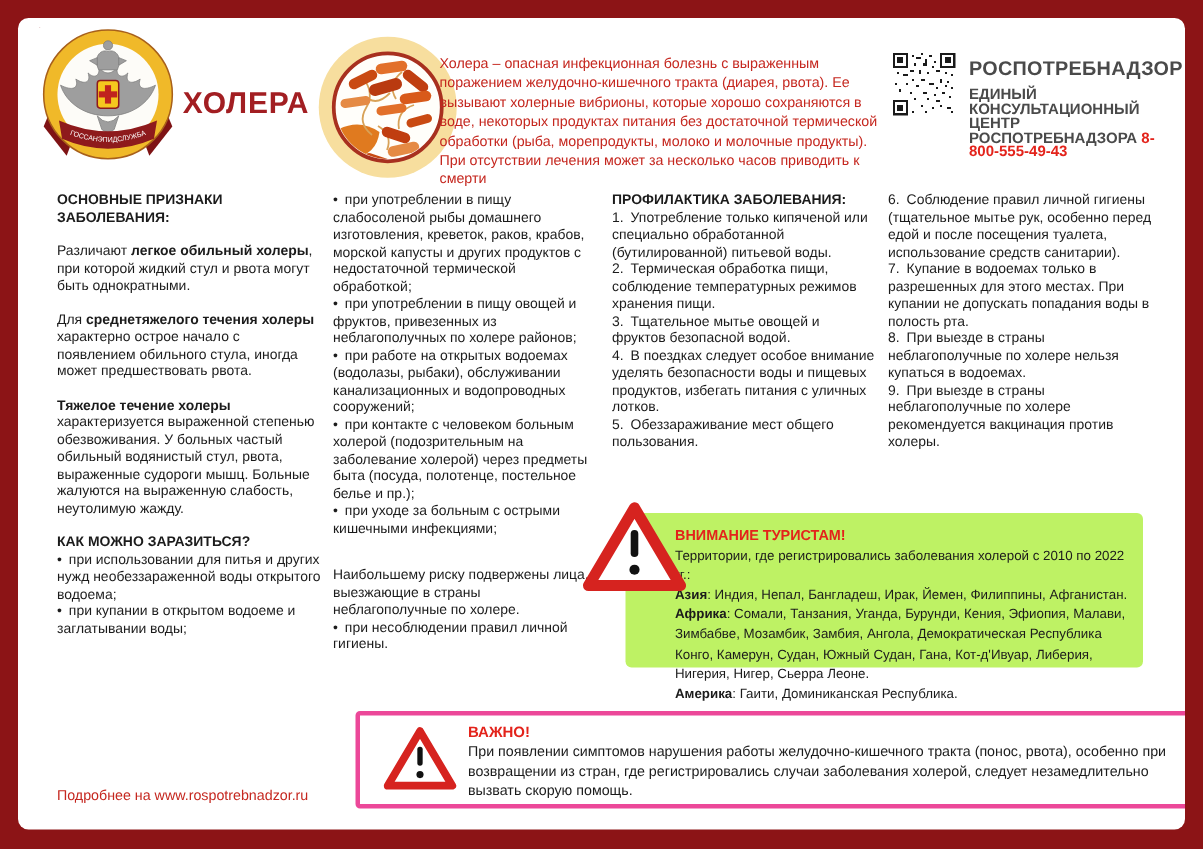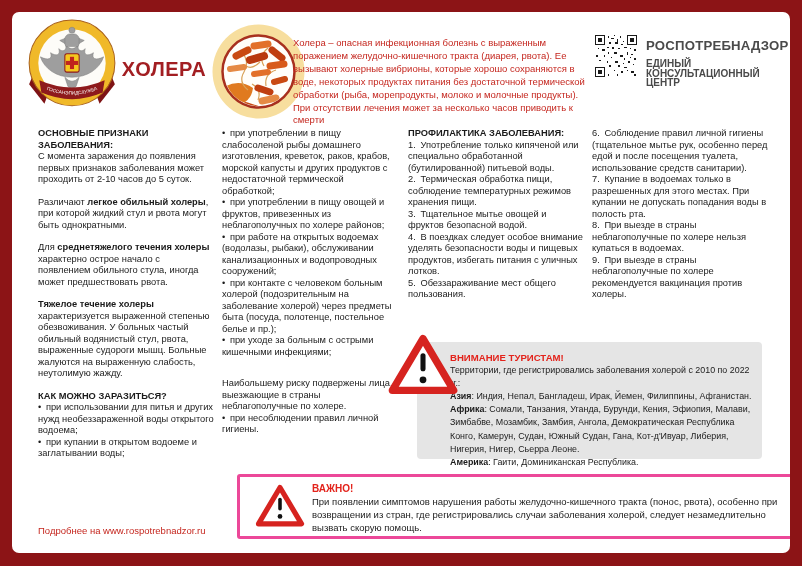--- a/index.html
+++ b/index.html
@@ -25,22 +25,22 @@
   .col{position:absolute;top:116px;width:176px;font-size:9.3px;line-height:11.5px;color:#1b1b1b;}
   .col-1{left:26px}.col-2{left:210px}.col-3{left:396px}.col-4{left:580px}
   .block{margin:0;}
   .block.heading{font-weight:700;}
   .block+.block.heading{margin-top:11px;}
   .block+.block.para{margin-top:11px;}
   .block+.block.para-lg{margin-top:20px;}
   .b{font-weight:700;}
 
   
-  .attention{position:absolute;left:405px;top:330px;width:345px;height:117px;
-             background:#e5e5e5;border-radius:4px;box-sizing:border-box;
+  .attention{position:absolute;left:405px;top:330px;width:345px;height:103px;
+             background:#bef264;border-radius:4px;box-sizing:border-box;
              padding:9px 6px 0 33px;font-size:8.9px;line-height:13.1px;color:#1b1b1b;}
   .attention-title{color:#E3231B;font-weight:700;font-size:9.6px;}
   .tri-lg{position:absolute;left:374px;top:320px;width:74px;height:66px;}
 
   
   .important{position:absolute;left:225px;top:462px;width:556px;height:65px;background:#fff;
              border:3px solid #ec4899;border-radius:3px;box-sizing:border-box;}
   .tri-sm{position:absolute;left:14px;top:6px;width:52px;height:46px;}
   .imp-text{position:absolute;left:72px;top:5px;right:12px;font-size:9.5px;line-height:13px;color:#1b1b1b;}
   .imp-title{color:#E3231B;font-weight:700;font-size:10px;}
@@ -119,26 +119,27 @@
         <path fill="#fff" d="M1 1h5v5H1zM23 1h5v5h-5zM1 23h5v5H1z"></path>
         <path d="M2 2h3v3H2zM24 2h3v3h-3zM2 24h3v3H2z"></path>
         <path d="M9 1h1v1H9zM11 2h2v1h-2zM13 0h1v1h-1zM15 3h1v2h-1zM17 1h1v1h-1zM19 4h1v1h-1zM10 5h1v1h-1zM14 5h2v1h-2zM18 6h1v1h-1zM8 8h2v1H8zM12 8h1v2h-1zM16 9h1v1h-1zM20 8h2v1h-2zM24 9h1v1h-1zM27 10h1v1h-1zM2 9h1v1H2zM5 10h2v1H5zM9 12h1v1H9zM13 12h2v1h-2zM22 12h1v2h-1zM25 13h1v1h-1zM1 14h1v1H1zM6 14h1v1H6zM11 15h1v1h-1zM17 14h2v1h-2zM20 16h1v1h-1zM27 16h1v1h-1zM3 17h1v1H3zM8 18h1v1H8zM14 18h2v1h-2zM23 18h1v1h-1zM26 20h1v1h-1zM10 21h1v1h-1zM16 21h1v1h-1zM20 22h2v1h-2zM13 24h1v1h-1zM18 25h1v1h-1zM22 24h1v1h-1zM25 25h2v1h-2zM9 27h1v1H9zM15 27h1v1h-1zM27 27h1v1h-1zM19 19h1v1h-1zM24 15h1v1h-1z"></path>
       </g>
     </svg>
 
     <div class="brand">
       <div class="brand-name">РОСПОТРЕБНАДЗОР</div>
       <div class="brand-sub">
         <div>ЕДИНЫЙ КОНСУЛЬТАЦИОННЫЙ ЦЕНТР</div>
+        <div><span>РОСПОТРЕБНАДЗОРА</span>
+          <span class="phone">8-800-555-49-43</span></div>
       </div>
     </div>
 
     <div class="col col-1">
         <div class="block heading"><span>ОСНОВНЫЕ ПРИЗНАКИ ЗАБОЛЕВАНИЯ:</span></div>
-        <div class="block para0"><span>С момента заражения до появления первых признаков заболевания может проходить от 2-10 часов до 5 суток.</span></div>
         <div class="block para"><span>Различают </span><span class="b">легкое обильный холеры</span><span>, при которой жидкий стул и рвота могут быть однократными.</span></div>
         <div class="block para"><span>Для </span><span class="b">среднетяжелого течения холеры</span><span> характерно острое начало с появлением обильного стула, иногда может предшествовать рвота.</span></div>
         <div class="block para"><span class="b">Тяжелое течение холеры</span><span> характеризуется выраженной степенью обезвоживания. У больных частый обильный водянистый стул, рвота, выраженные судороги мышц. Больные жалуются на выраженную слабость, неутолимую жажду.</span></div>
         <div class="block heading"><span>КАК МОЖНО ЗАРАЗИТЬСЯ?</span></div>
         <div class="block item"><span>• при использовании для питья и других нужд необеззараженной воды открытого водоема;</span></div>
         <div class="block item"><span>• при купании в открытом водоеме и заглатывании воды;</span></div>
       </div>
     <div class="col col-2">
         <div class="block item"><span>• при употреблении в пищу слабосоленой рыбы домашнего изготовления, креветок, раков, крабов, морской капусты и других продуктов с недостаточной термической обработкой;</span></div>
         <div class="block item"><span>• при употреблении в пищу овощей и фруктов, привезенных из неблагополучных по холере районов;</span></div>

